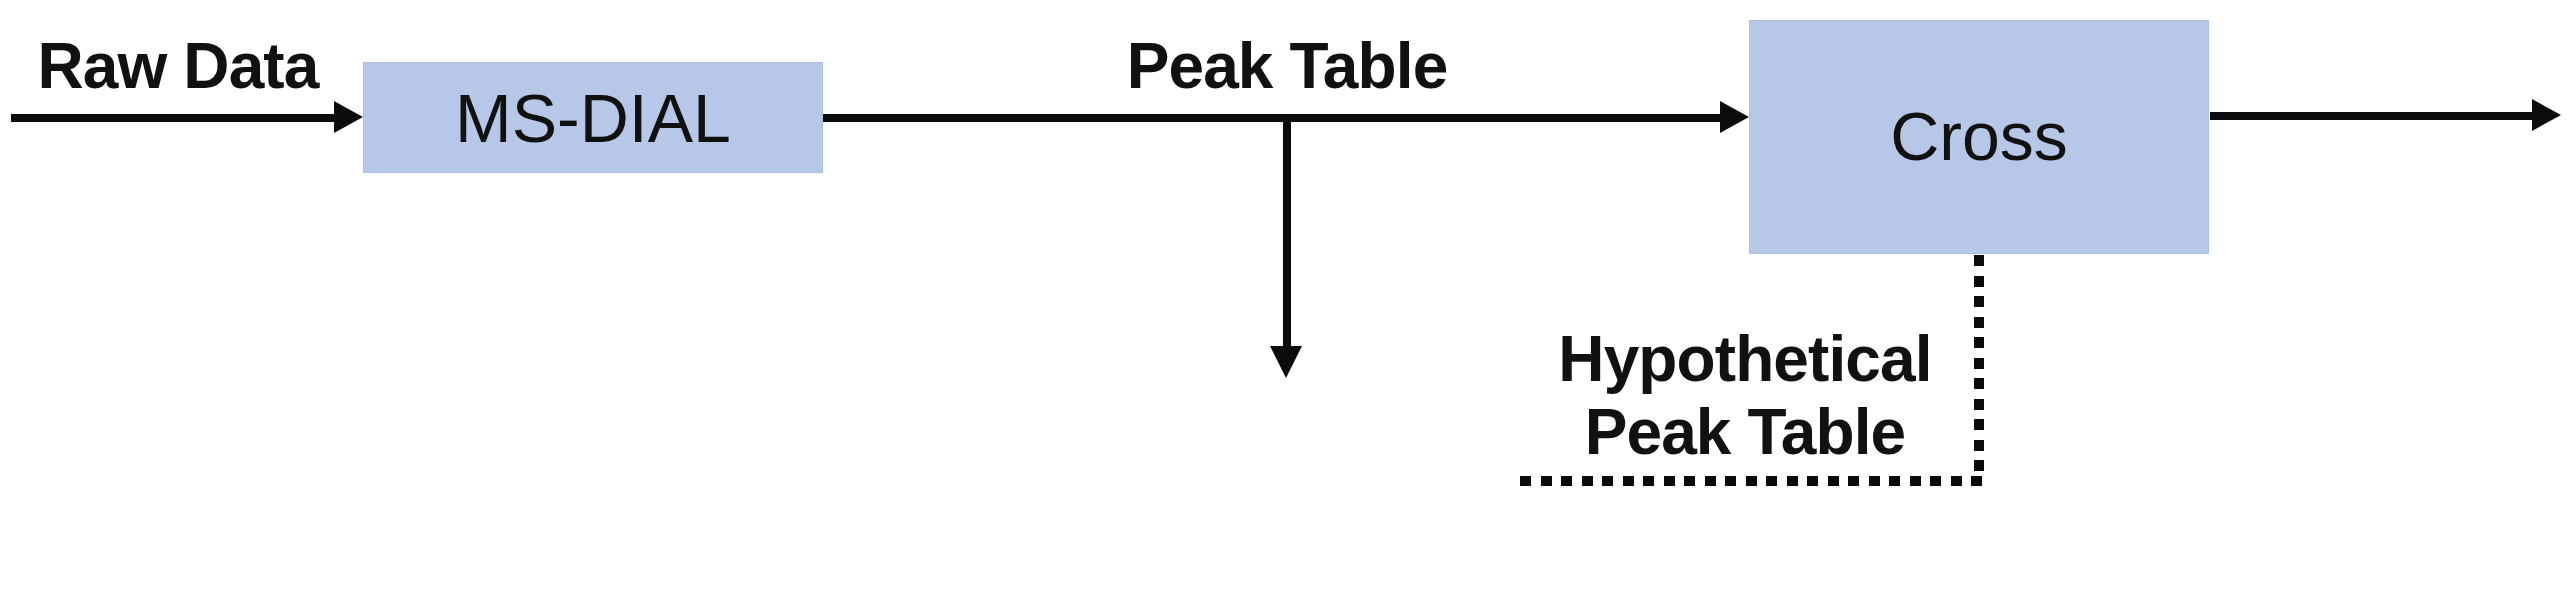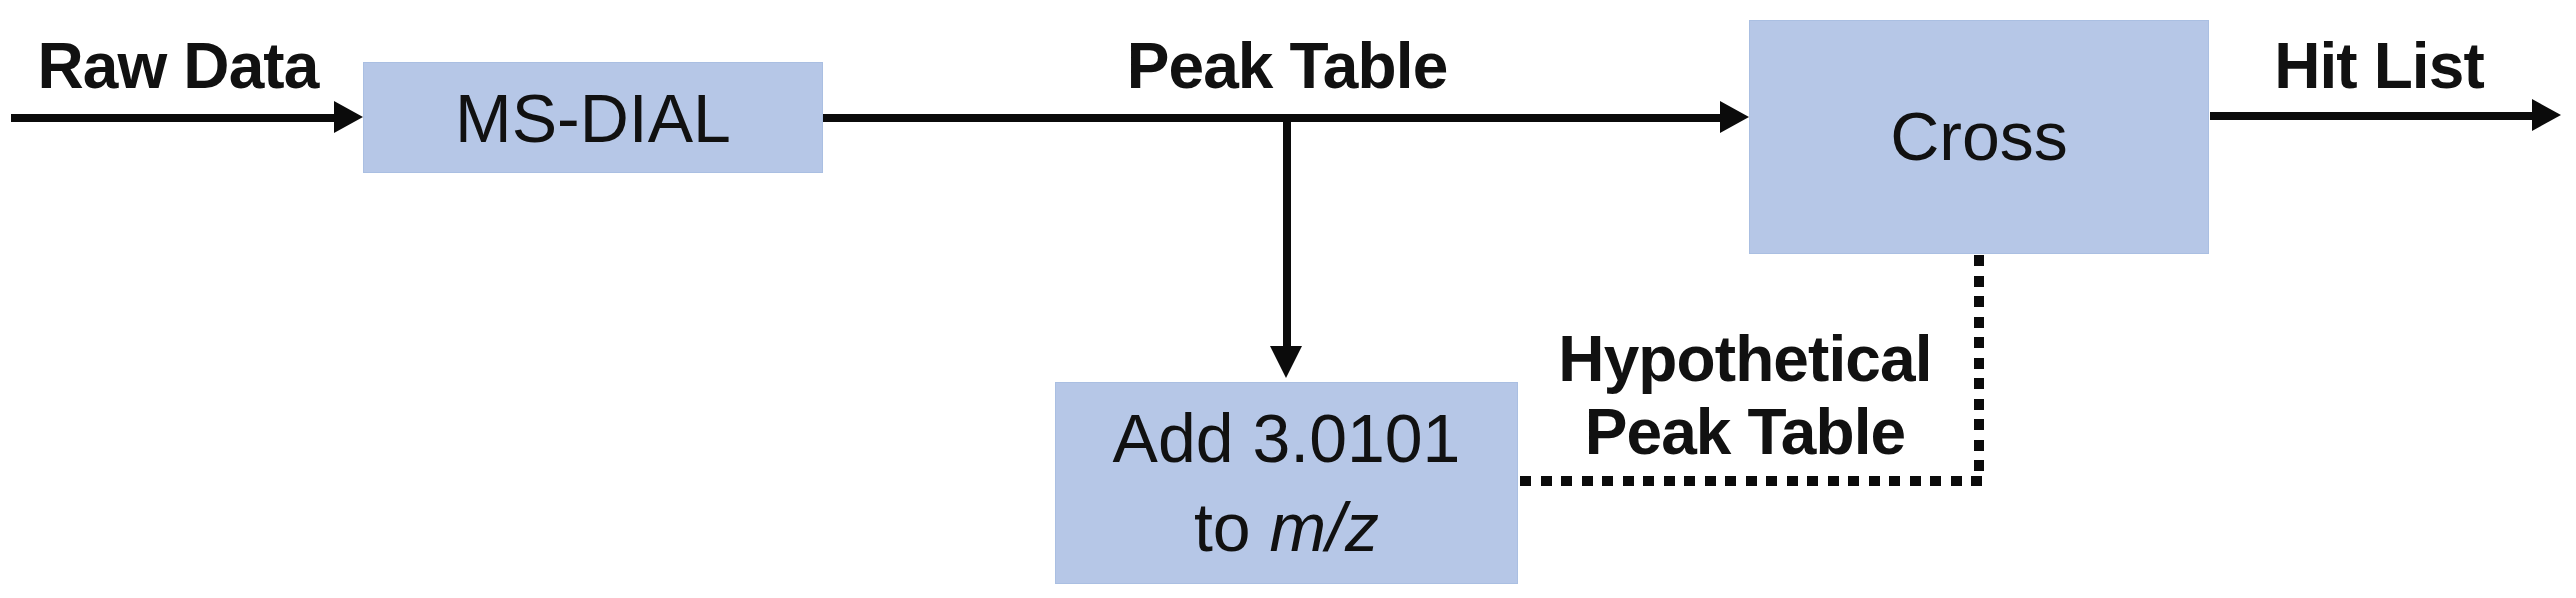--- a/index.html
+++ b/index.html
@@ -80,32 +80,27 @@
     <span class="ln">MS-DIAL</span>
   </div>
 
   <span class="edge-label" id="label-peak">Peak Table</span>
   <div class="hline" id="peak-line"></div>
   <div class="head-right" id="peak-head"></div>
 
   <div class="vline" id="branch-line"></div>
   <div class="head-down" id="branch-head"></div>
 
-  <div class="box" id="box-add">
-    <span class="ln">Add 3.0101</span>
-    <span class="ln"><span>to </span><span class="em-italic">m/z</span></span>
-  </div>
 
   <span class="edge-label" id="label-hypo"><span>Hypothetical</span><br><span>Peak Table</span></span>
   <div id="dot-h"></div>
   <div id="dot-v"></div>
   <div class="head-up" id="dot-head"></div>
 
   <div class="box" id="box-cross">
     <span class="ln">Cross</span>
   </div>
 
-  <span class="edge-label" id="label-hit">Hit List</span>
   <div class="hline" id="hit-line"></div>
   <div class="head-right" id="hit-head"></div>
 
 </div>
 
 
 </body></html>

